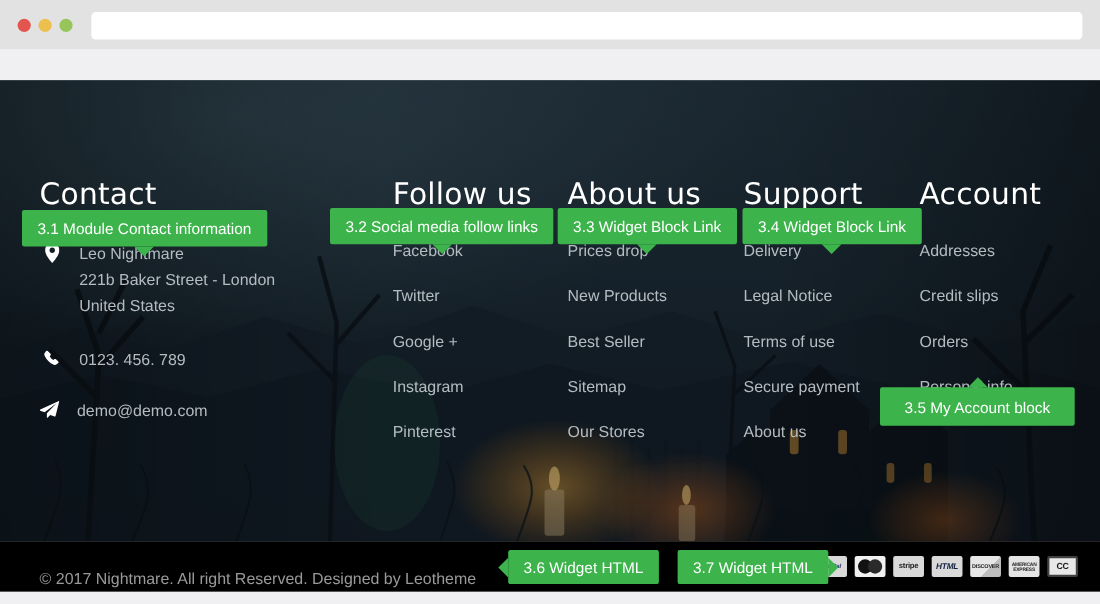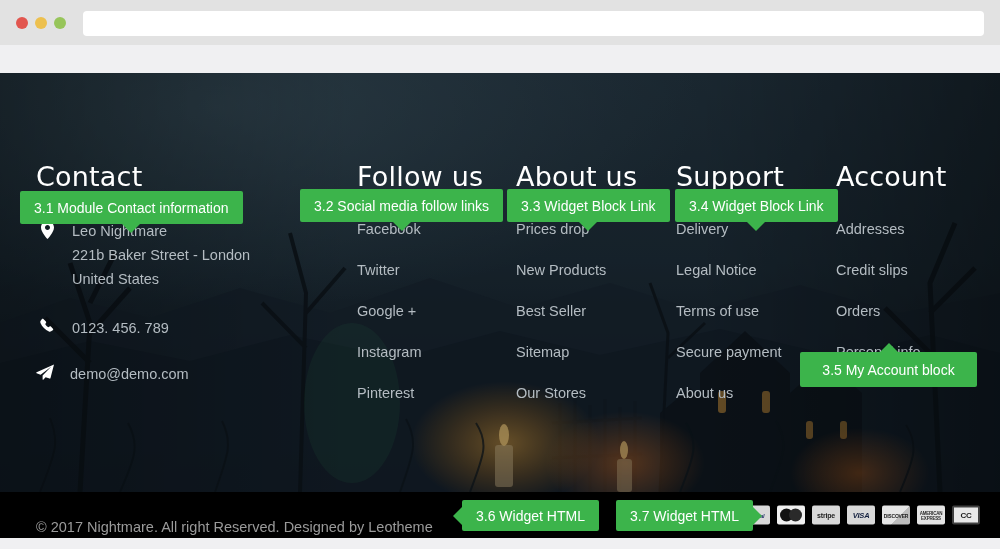--- a/index.html
+++ b/index.html
@@ -365,21 +365,21 @@
 
     <div class="payments">
       <span class="pay paypal">PayPal</span>
       <span class="pay mc">
         <span class="mc-circles">
             <i class="l"></i>
             <i class="r"></i>
           </span>
       </span>
       <span class="pay stripe">stripe</span>
-      <span class="pay visa">VISA</span>
+      <span class="pay visa">HTML</span>
       <span class="pay discover">DISCOVER</span>
       <span class="pay amex">AMERICAN EXPRESS</span>
       <span class="pay cc">CC</span>
     </div>
   </div>
 
   <div class="page-bottom"></div>
 </div>
 
 </body></html>

